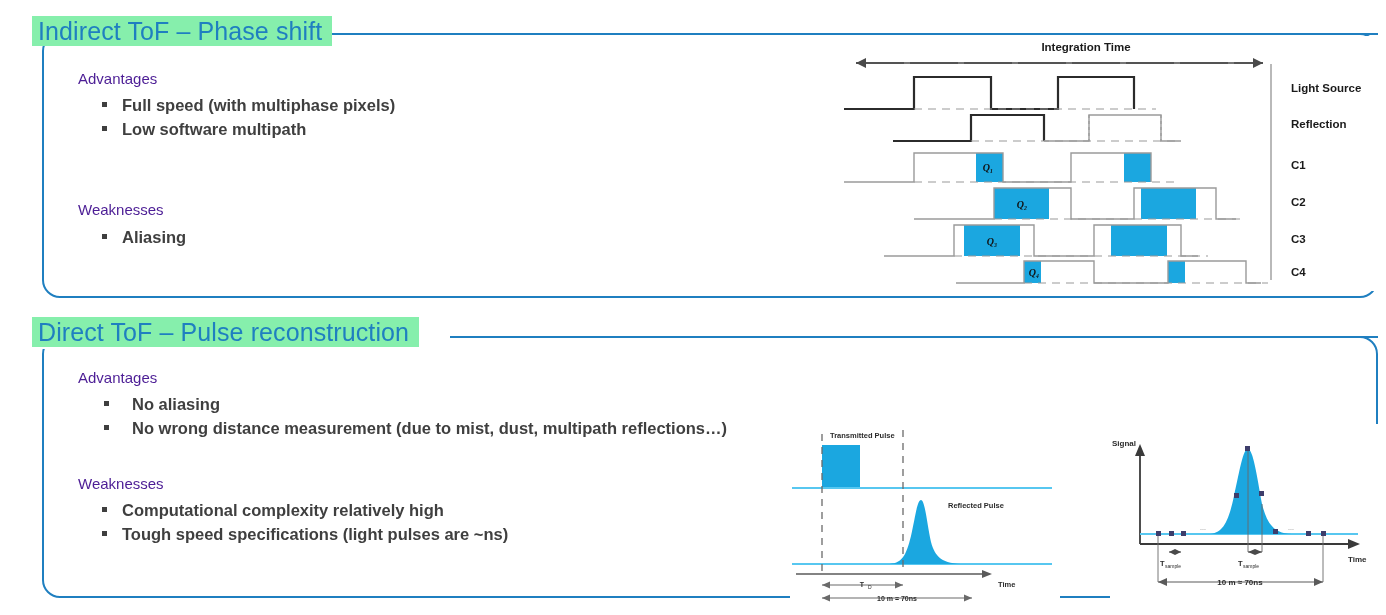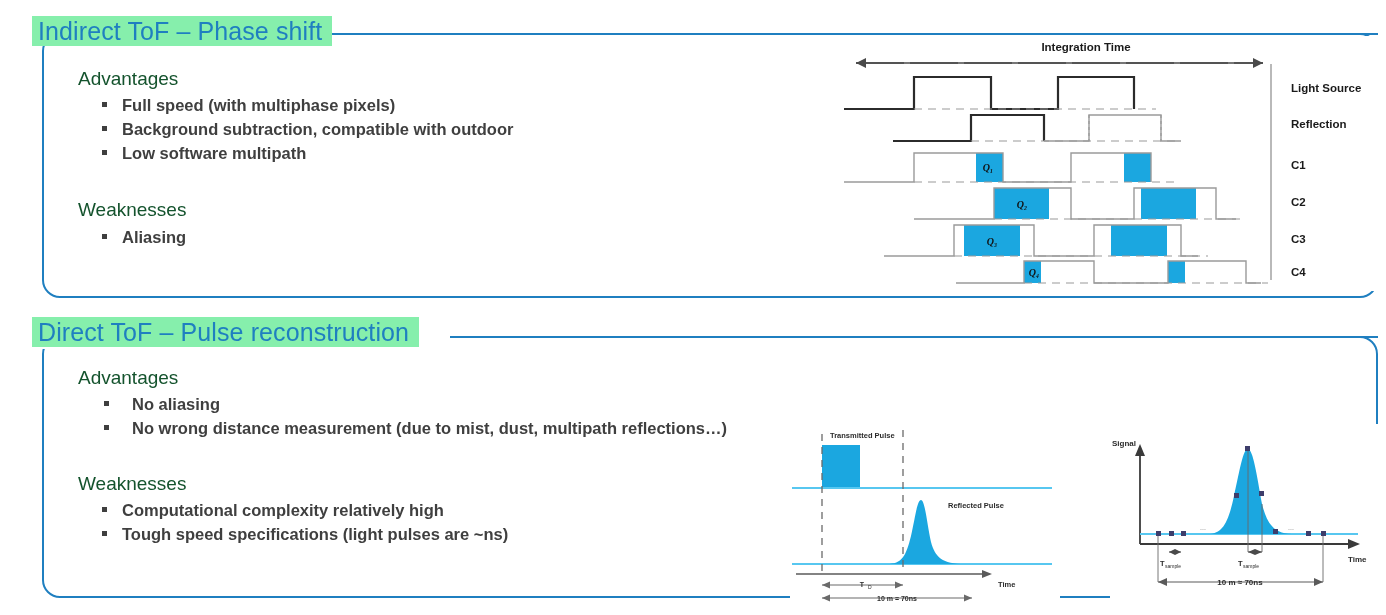--- a/index.html
+++ b/index.html
@@ -35,22 +35,22 @@
     position:absolute;
     height:0;
     border-top:2px solid #1F7FC0;
   }
   
   .title-mask{position:absolute;background:#ffffff;}
 
   
   .grp-head{
     position:absolute;
-    color:#14532d;
-    font-size:19px;
+    color:#4c1d95;
+    font-size:15px;
     line-height:20px;
     white-space:nowrap;
   }
   ul.bul{
     position:absolute;
     margin:0;padding:0;
     list-style:none;
     font-weight:bold;
   }
   ul.bul li{
@@ -93,21 +93,20 @@
     <div class="title-mask" style="left:30px;top:22px;width:300px;height:24px;"></div>
 
     <div class="sec-title" style="left:32px;top:16px;">Indirect ToF – Phase shift</div>
 
     <div class="title-rule" style="left:345px;top:33px;width:1033px;"></div>
 
     <div class="grp-head" style="left:78px;top:69px;">Advantages</div>
 
     <ul class="bul" style="left:100px;top:93px;">
       <li><span class="bsq"></span><span>Full speed (with multiphase pixels)</span></li>
-      <li><span class="bsq"></span><span>Background subtraction, compatible with outdoor</span></li>
       <li><span class="bsq"></span><span>Low software multipath</span></li>
     </ul>
 
     <div class="grp-head" style="left:78px;top:200px;">Weaknesses</div>
 
     <ul class="bul" style="left:100px;top:225px;">
       <li><span class="bsq"></span><span>Aliasing</span></li>
     </ul>
 
     <div class="fig" style="left:836px;top:36px;width:545px;height:255px;text-decoration:underline;">

